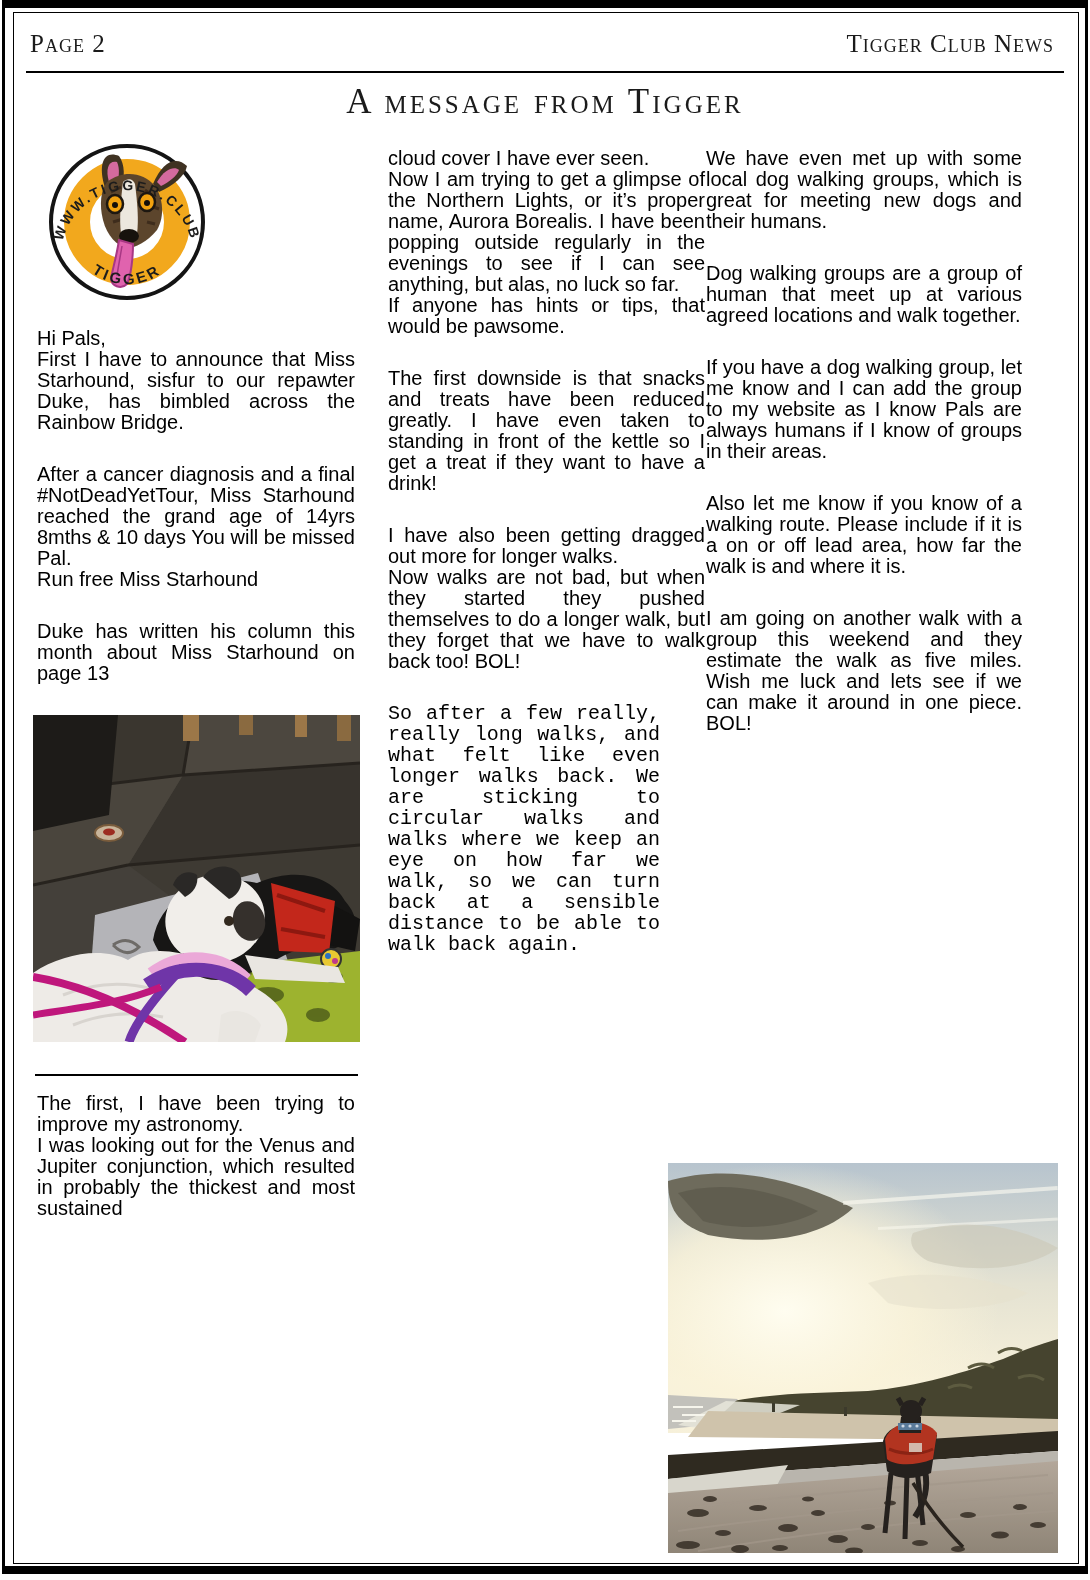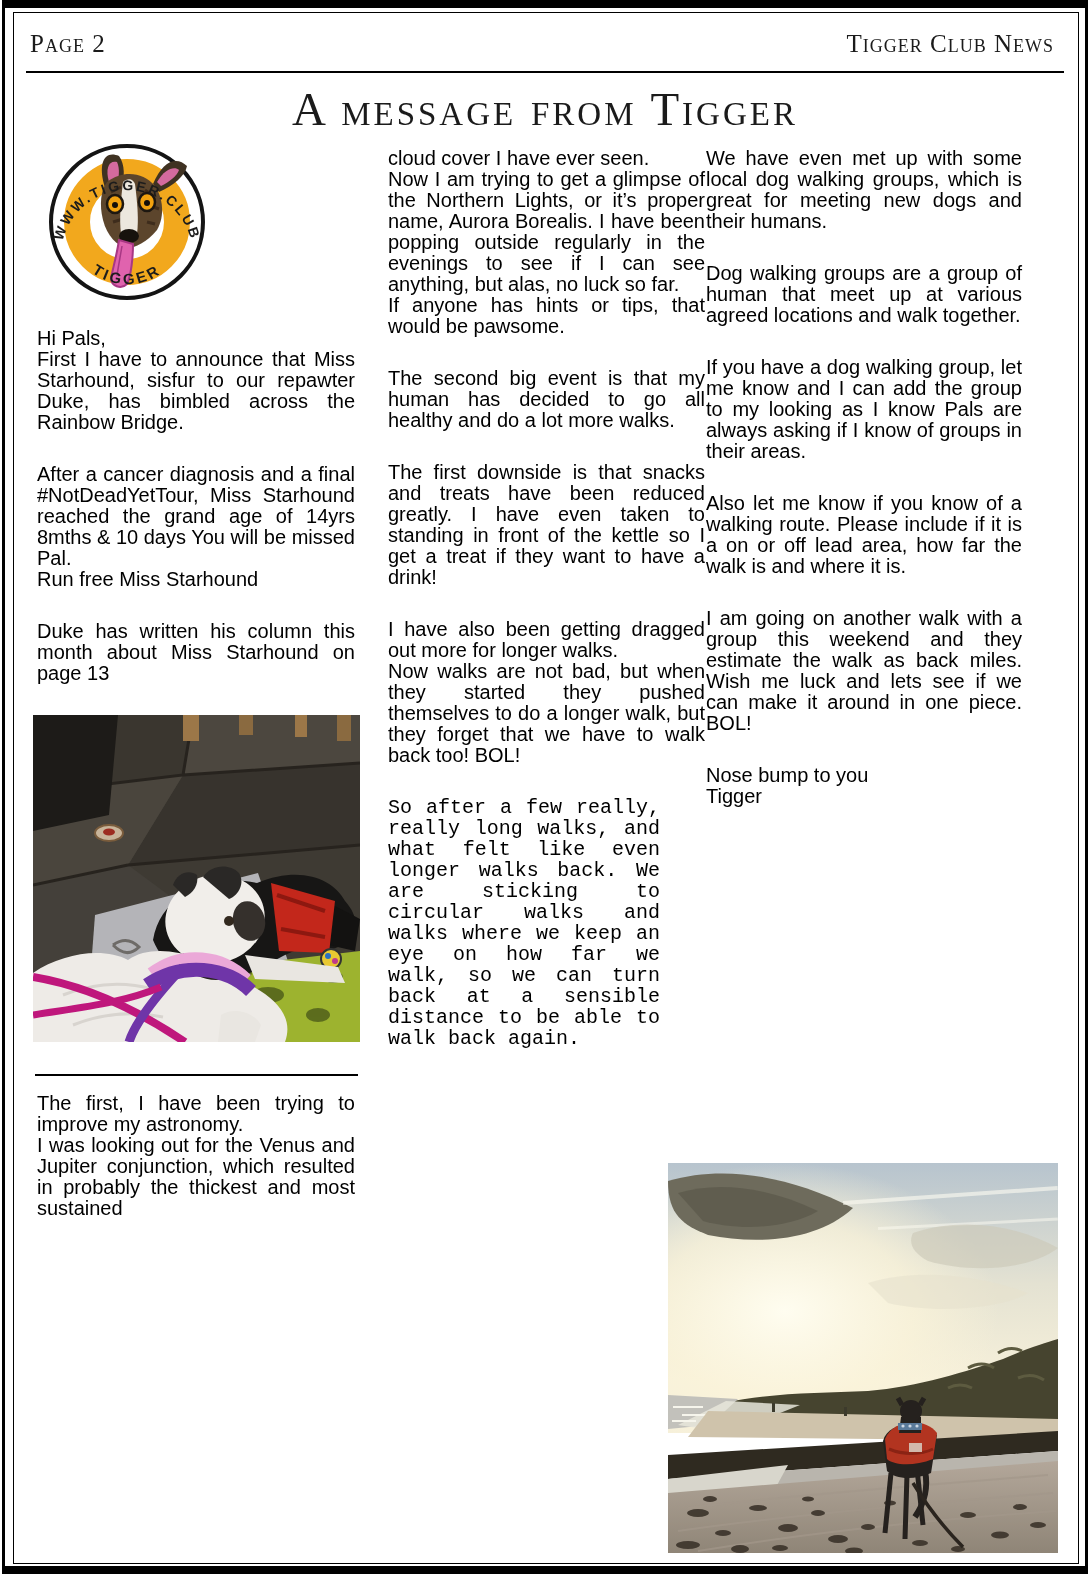--- a/index.html
+++ b/index.html
@@ -9,21 +9,21 @@
   .outer-frame{position:absolute;left:2px;right:2px;top:0;bottom:6px;
         border:3px solid #000;border-top-width:8px;border-bottom-width:8px;pointer-events:none;}
   .inner-frame{position:absolute;left:13px;right:11px;top:12px;bottom:16px;
         border:1px solid #000;pointer-events:none;}
   .hdr{position:absolute;top:30px;font-family:"Liberation Serif",serif;
         font-variant:small-caps;font-size:25px;letter-spacing:1px;color:#1b1b1b;}
   .hdr-left{left:30px;}
   .hdr-right{right:36px;}
   .hdr-rule{position:absolute;left:26px;right:26px;top:71px;border-top:2px solid #000;}
   .title{position:absolute;left:0;right:0;top:82px;text-align:center;
-        font-family:"Liberation Serif",serif;font-variant:small-caps;font-size:47px;
+        font-family:"Liberation Serif",serif;font-variant:small-caps;font-size:35px;
         letter-spacing:3px;color:#1b1b1b;}
   .col{position:absolute;top:148px;}
   .col1{left:37px;width:318px;top:140px;}
   .col2{left:388px;width:317px;}
   .col3{left:706px;width:316px;}
   p.body{font-size:20px;line-height:21px;text-align:justify;white-space:pre-line;
         margin:0 0 31px 0;}
   p.body.narrow{width:272px;font-family:Liberation Mono, monospace;}
   .logo-wrap{width:160px;height:160px;margin:2px 0 26px 10px;}
   .photo1{display:block;margin:0 0 0 -4px;}
@@ -149,35 +149,32 @@
     <div class="divider"></div>
 
     <p class="body">The first, I have been trying to improve my astronomy.
 I was looking out for the Venus and Jupiter conjunction, which resulted in probably the thickest and most sustained</p>
   </div>
 
   <div class="col col2">
     <p class="body">cloud cover I have ever seen.
 Now I am trying to get a glimpse of the Northern Lights, or it’s proper name,  Aurora Borealis.  I have been popping outside regularly in the evenings to see if I can see anything, but alas, no luck so far.
 If anyone has hints or tips, that would be pawsome.</p>
-    <p class="body">The second big event is that my human has decided to go all healthy and do a lot more walks.</p>
     <p class="body">The first downside is that snacks and treats have been reduced greatly. I have even taken to standing in front of the kettle so I get a treat if they want to have a drink!</p>
     <p class="body">I have also been getting dragged out more for longer walks.
 Now walks are not bad, but when they started they pushed themselves to do a longer walk, but they forget that we have to walk back too! BOL!</p>
     <p class="body narrow">So after a few really, really long walks, and what felt like even longer walks back. We are sticking to circular walks and walks where we keep an eye on how far we walk, so we can turn back at a sensible distance to be able to walk back again.</p>
   </div>
 
   <div class="col col3">
     <p class="body">We have even met up with some local dog walking groups, which is great for meeting new dogs and their humans.</p>
     <p class="body">Dog walking groups are a group of human that meet up at various agreed locations and walk together.</p>
-    <p class="body">If you have a dog walking group, let me know and I can add the group to my looking as I know Pals are always asking if I know of groups in their areas.</p>
+    <p class="body">If you have a dog walking group, let me know and I can add the group to my website as I know Pals are always humans if I know of groups in their areas.</p>
     <p class="body">Also let me know if you know of a walking route. Please include if it is a on or off lead area, how far the walk is and where it is.</p>
-    <p class="body">I am going on another walk with a group this weekend and they estimate the walk as back miles. Wish me luck and lets see if we can make it around in one piece. BOL!</p>
-    <p class="body">Nose bump to you
-Tigger</p>
+    <p class="body">I am going on another walk with a group this weekend and they estimate the walk as five miles. Wish me luck and lets see if we can make it around in one piece. BOL!</p>
   </div>
 
   <svg class="photo2" viewBox="0 0 390 390" width="390" height="390">
     <defs>
       <linearGradient id="skyGrad" x1="0" y1="0" x2="0" y2="1">
         <stop offset="0" stop-color="#b7c4ce"></stop>
           <stop offset="0.45" stop-color="#e4e2d2"></stop>
           <stop offset="0.8" stop-color="#f6f0da"></stop>
       </linearGradient>
       <radialGradient id="sunGlow" cx="0.3" cy="0.55" r="0.55">

